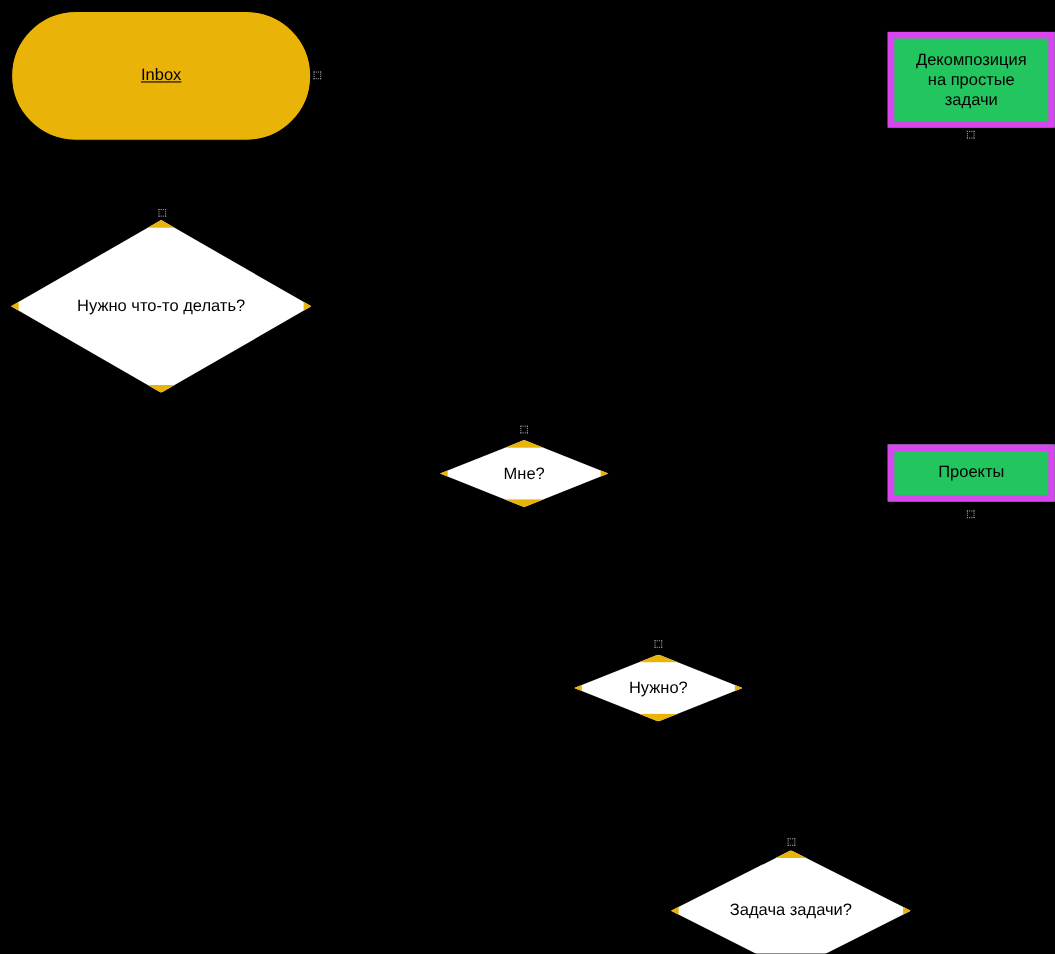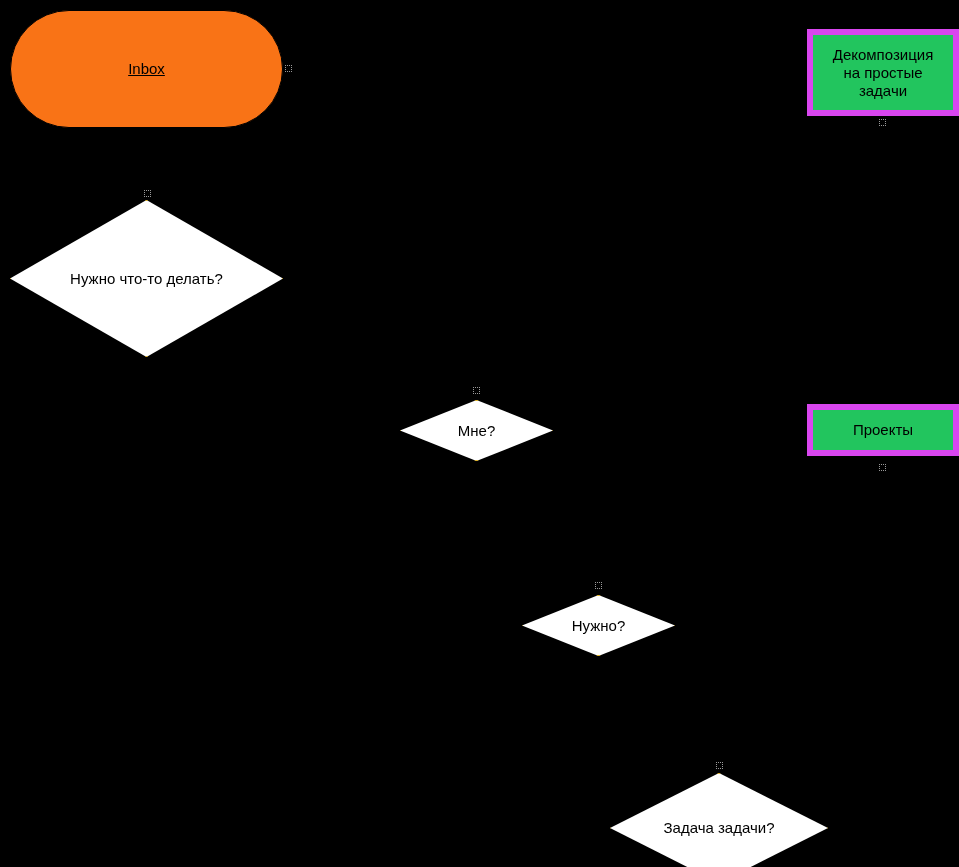--- a/index.html
+++ b/index.html
@@ -17,40 +17,40 @@
     height: 867px;
     background: #000000;
     overflow: hidden;
   }
   .node {
     position: absolute;
     box-sizing: border-box;
   }
   
   .shape-rounded {
-    background: #f97316;
+    background: #eab308;
     border: 1px solid #000000;
     border-radius: 70px;
     display: flex;
     align-items: center;
     justify-content: center;
     text-decoration: underline;
   }
   
   .shape-rect {
     background: #22c55e;
     border: 6px solid #d946ef;
     display: flex;
     align-items: center;
     justify-content: center;
   }
   
   .shape-diamond {
     background: #ffffff;
-    border: 1px solid #eab308;
+    border: 7px solid #eab308;
     display: flex;
     align-items: center;
     justify-content: center;
     clip-path: polygon(50% 0%, 100% 50%, 50% 100%, 0% 50%);
     -webkit-clip-path: polygon(50% 0%, 100% 50%, 50% 100%, 0% 50%);
   }
   .node-label {
     color: #000000;
     font-family: "Liberation Sans", sans-serif;
     font-size: 15px;

